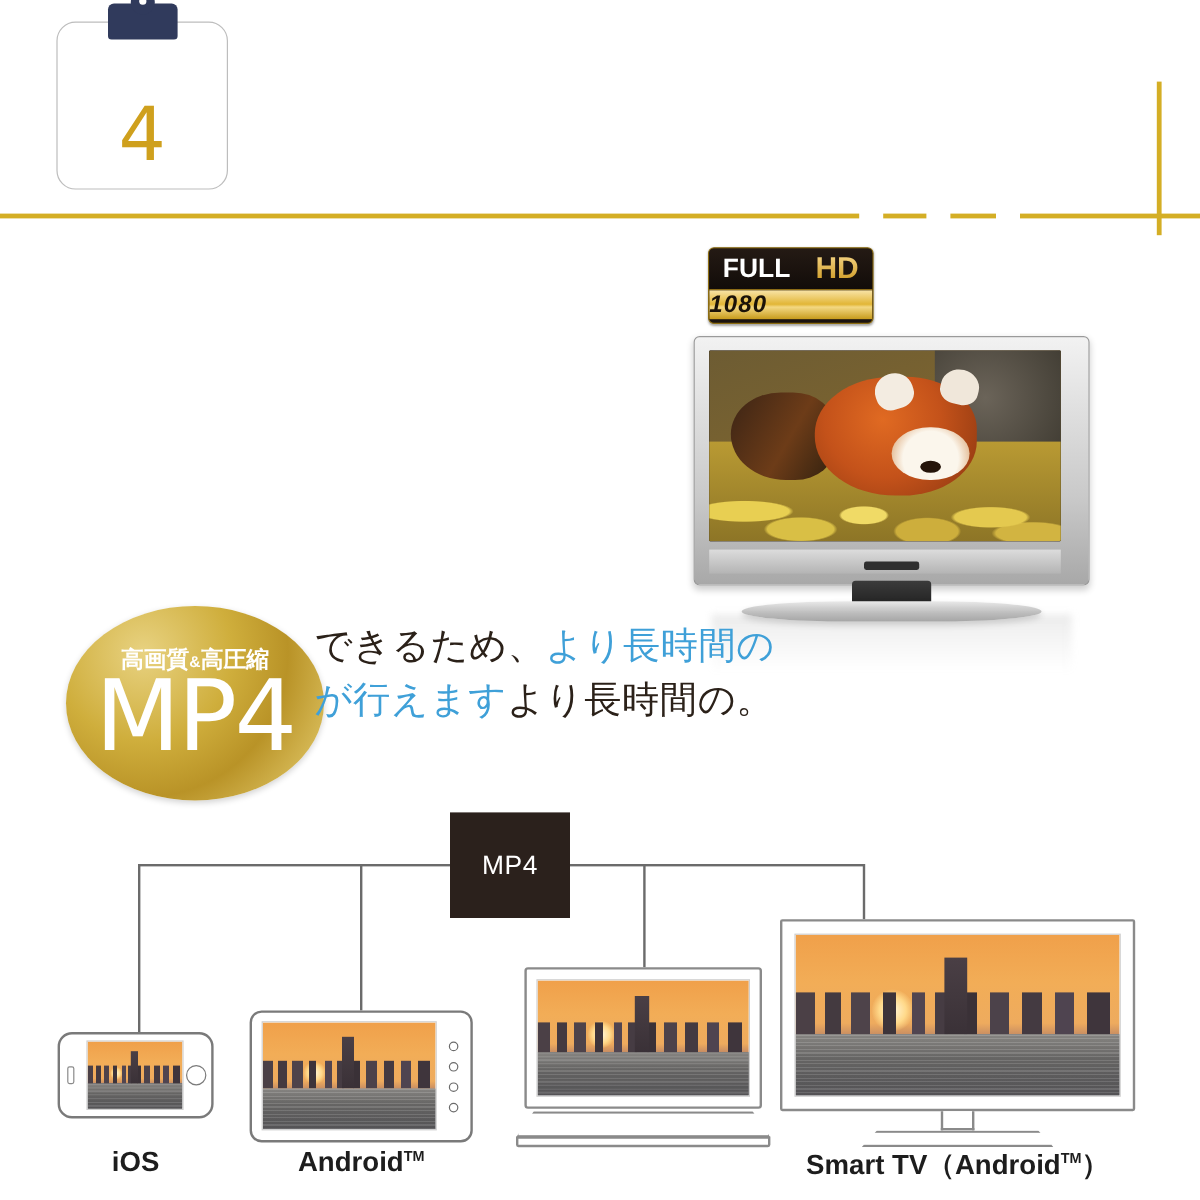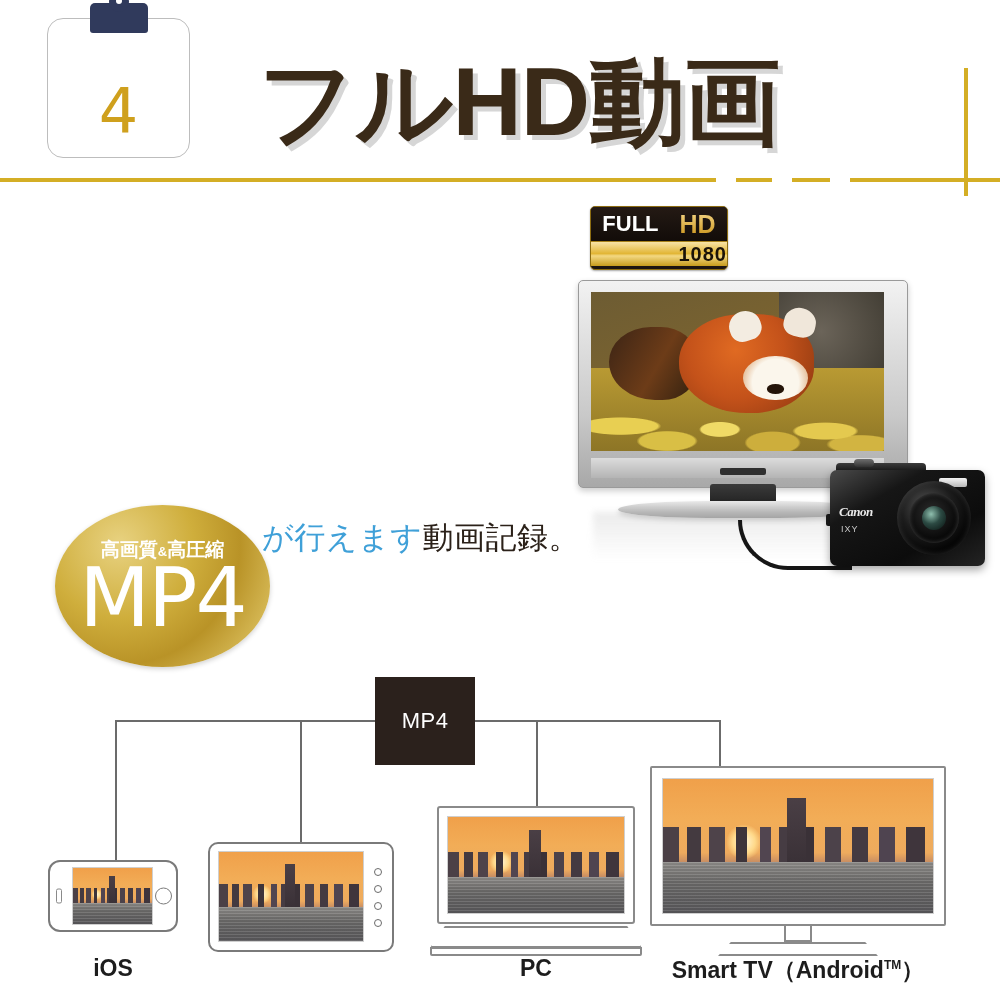--- a/index.html
+++ b/index.html
@@ -89,21 +89,21 @@
   .fullhd-full{color:#fff;font-weight:bold;font-size:22px;letter-spacing:0px;}
   .fullhd-hd{
     color:#e8b733;font-weight:bold;font-size:25px;
     background:linear-gradient(#f7d98c,#c78f12);
     -webkit-background-clip:text;background-clip:text;color:transparent;
   }
   .fullhd-bot{
     height:24px;
     background:linear-gradient(#f6df9d 0%,#e8c košt 0%,#dFAE2C 45%,#f3d87f 60%,#caa020 100%);
     background:linear-gradient(#f8e3a6 0%,#e2b636 48%,#f3d882 58%,#c79b1c 100%);
-    display:flex;align-items:center;justify-content:flex-end;
+    display:flex;align-items:center;justify-content:flex-start;font-style:italic;
   }
   .fullhd-1080{color:#1a1208;font-weight:bold;font-size:20px;letter-spacing:1px;}
 
   
   .tv{
     position:absolute;left:578px;top:280px;width:330px;height:208px;
   }
   .tv-frame{
     position:absolute;inset:0;
     background:linear-gradient(#f2f2f2,#c9c9c9 65%,#a8a8a8);
@@ -391,21 +391,20 @@
 </head>
 <body>
 
 <div class="stage">
 
   <div class="point-badge">
     <div class="point-clip"></div>
     <div class="point-num">4</div>
   </div>
 
-  <div class="headline">フルHD動画</div>
 
   <div class="rule-h"></div>
   <div class="rule-gap1"></div>
   <div class="rule-gap2"></div>
   <div class="rule-gap3"></div>
   <div class="rule-v"></div>
 
 
   <div class="fullhd">
     <div class="fullhd-top">
@@ -430,45 +429,30 @@
       <div class="panda-face"></div>
       <div class="panda-nose"></div>
     </div>
     <div class="tv-chin"></div>
     <div class="tv-sensor"></div>
     <div class="tv-stand-neck"></div>
     <div class="tv-stand-base"></div>
     <div class="tv-refl"></div>
   </div>
 
-  <div class="camera">
-    <div class="cam-cable"></div>
-    <div class="cam-plug"></div>
-    <div class="cam-top"></div>
-    <div class="cam-shutter"></div>
-    <div class="cam-body">
-      <div class="cam-flash"></div>
-      <div class="cam-brand">Canon</div>
-      <div class="cam-sub">IXY</div>
-      <div class="cam-lens-outer">
-        <div class="cam-lens-mid">
-          <div class="cam-lens-glass"></div>
-        </div>
-      </div>
-    </div>
-  </div>
 
   <div class="mp4-circle">
     <div class="mp4-disc"></div>
     <div class="mp4-top-label"><span>高画質</span><span class="amp">&amp;</span><span>高圧縮</span></div>
     <div class="mp4-big">MP4</div>
   </div>
 
   <div class="mp4-copy">
-    <div><span class="blue">が行えます</span><span>動画記録。</span></div>
+    <div><span>できるため、</span><span class="blue">より長時間の</span></div>
+    <div><span class="blue">が行えます</span><span>より長時間の。</span></div>
   </div>
 
   <div class="diagram">
 
     <div class="conn-h"></div>
     <div class="conn-v" style="left:115px;height:172px;"></div>
     <div class="conn-v" style="left:300px;height:122px;"></div>
     <div class="conn-v" style="left:536px;height:86px;"></div>
     <div class="conn-v" style="left:719px;height:46px;"></div>
 
@@ -499,38 +483,38 @@
           <div class="water"></div>
         </div>
       </div>
       <div class="tablet-dots">
           <i></i>
           <i></i>
           <i></i>
           <i></i>
         </div>
     </div>
+    <div class="dev-label" style="left:208px;width:186px;top:285px;"><span>Android</span><sup>TM</sup></div>
 
     <div class="laptop">
       <div class="laptop-lid">
         <div class="laptop-screen">
           <div class="sunset">
             <div class="sun"></div>
             <div class="skyline"></div>
             <div class="tower"></div>
             <div class="water"></div>
           </div>
         </div>
       </div>
       <div class="laptop-base">
         <div class="laptop-wedge"></div>
         <div class="laptop-foot"></div>
       </div>
     </div>
-    <div class="dev-label" style="left:430px;width:212px;top:285px;">PC</div>
 
     <div class="stv">
       <div class="stv-shell">
         <div class="stv-screen">
           <div class="sunset">
             <div class="sun"></div>
             <div class="skyline"></div>
             <div class="tower"></div>
             <div class="water"></div>
           </div>

